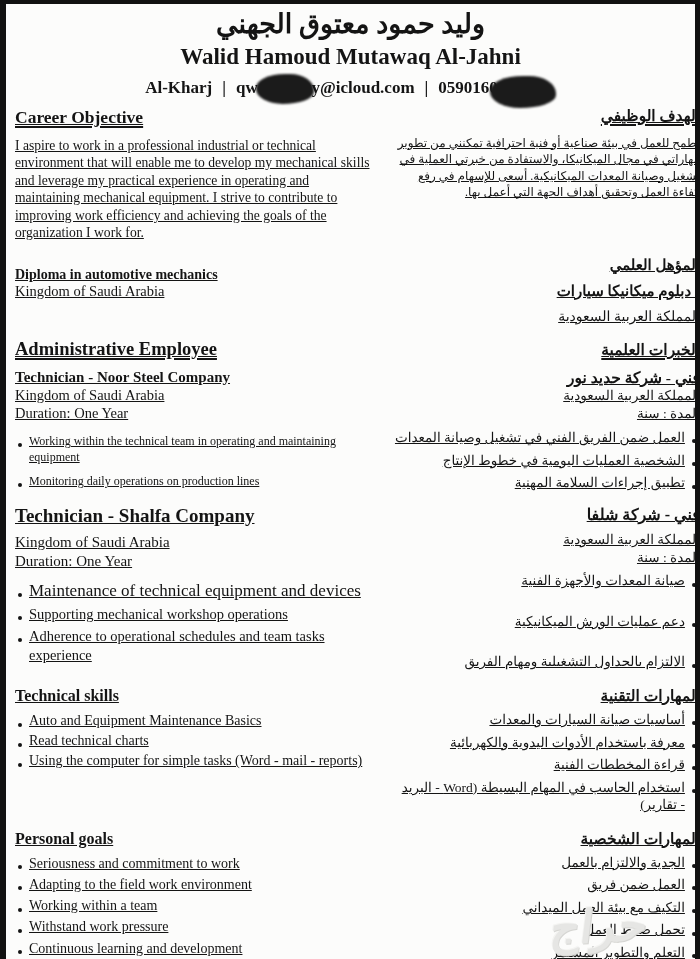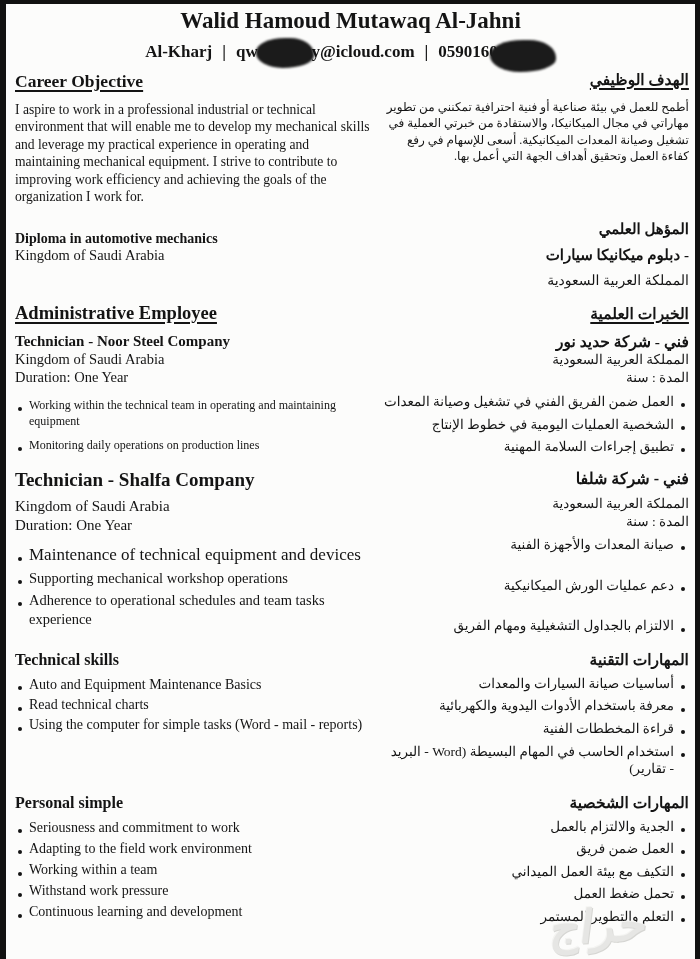--- a/index.html
+++ b/index.html
@@ -27,21 +27,21 @@
   .blob {
     display: inline-block;
     background: #1b1b1b;
     border-radius: 55% 45% 60% 50% / 50% 60% 45% 55%;
     filter: blur(1.3px);
     vertical-align: middle;
   }
   .blob.email { width: 58px; height: 30px; margin: -8px -8px -8px -2px; }
   .blob.phone { width: 66px; height: 32px; margin: -8px 0 -14px -8px; }
   
-  .row { display: flex; justify-content: space-between; align-items: flex-start; gap: 13px; }
+  .row { display: flex; justify-content: space-between; align-items: flex-start; gap: 24px; text-decoration: underline; }
   .col-en { flex: 0 0 53%; text-align: left; }
   .col-ar { flex: 0 0 45.5%; direction: rtl; text-align: right; }
   .u { text-decoration: underline; text-underline-offset: 3px; text-decoration-thickness: 1.5px; }
   h2 { margin: 0; font-size: 17.5px; font-weight: bold; }
   .ar-h { font-size: 15.5px; font-weight: bold; }
   
   ul { list-style: none; margin: 0; padding: 0; }
   li { position: relative; padding-left: 14px; line-height: 1.3; }
   li::before {
     content: ""; position: absolute; left: 3px; top: 0.75em;
@@ -105,20 +105,21 @@
     letter-spacing: 3px;
     direction: rtl;
   }
 </style>
 </head>
 <body>
 
 <div class="page">
 
   <div class="hdr">
+    <div class="name-ar" dir="rtl">وليد حمود معتوق الجهني</div>
     <div class="name-en">Walid Hamoud Mutawaq Al-Jahni</div>
     <div class="contact">
       <span>Al-Kharj</span><span class="sep">|</span><span>qw</span><span class="blob email"></span><span>ty@icloud.com</span><span class="sep">|</span><span>0590160</span><span class="blob phone"></span>
     </div>
   </div>
 
   <div class="row sec-objective">
     <div class="col-en">
       <h2 class="u">Career Objective</h2>
       <div class="obj-text-en">I aspire to work in a professional industrial or technical environment that will enable me to develop my mechanical skills and leverage my practical experience in operating and maintaining mechanical equipment. I strive to contribute to improving work efficiency and achieving the goals of the organization I work for.</div>
@@ -214,21 +215,21 @@
         <li>أساسيات صيانة السيارات والمعدات</li>
         <li>معرفة باستخدام الأدوات اليدوية والكهربائية</li>
         <li>قراءة المخططات الفنية</li>
         <li>استخدام الحاسب في المهام البسيطة (Word - البريد - تقارير)</li>
       </ul>
     </div>
   </div>
 
   <div class="row sec-skills sec-personal">
     <div class="col-en">
-      <h3>Personal simple</h3>
+      <h3>Personal goals</h3>
       <ul class="skill-bullets-en">
         <li>Seriousness and commitment to work</li>
         <li>Adapting to the field work environment</li>
         <li>Working within a team</li>
         <li>Withstand work pressure</li>
         <li>Continuous learning and development</li>
       </ul>
     </div>
     <div class="col-ar">
       <div class="ar-h">المهارات الشخصية</div>

